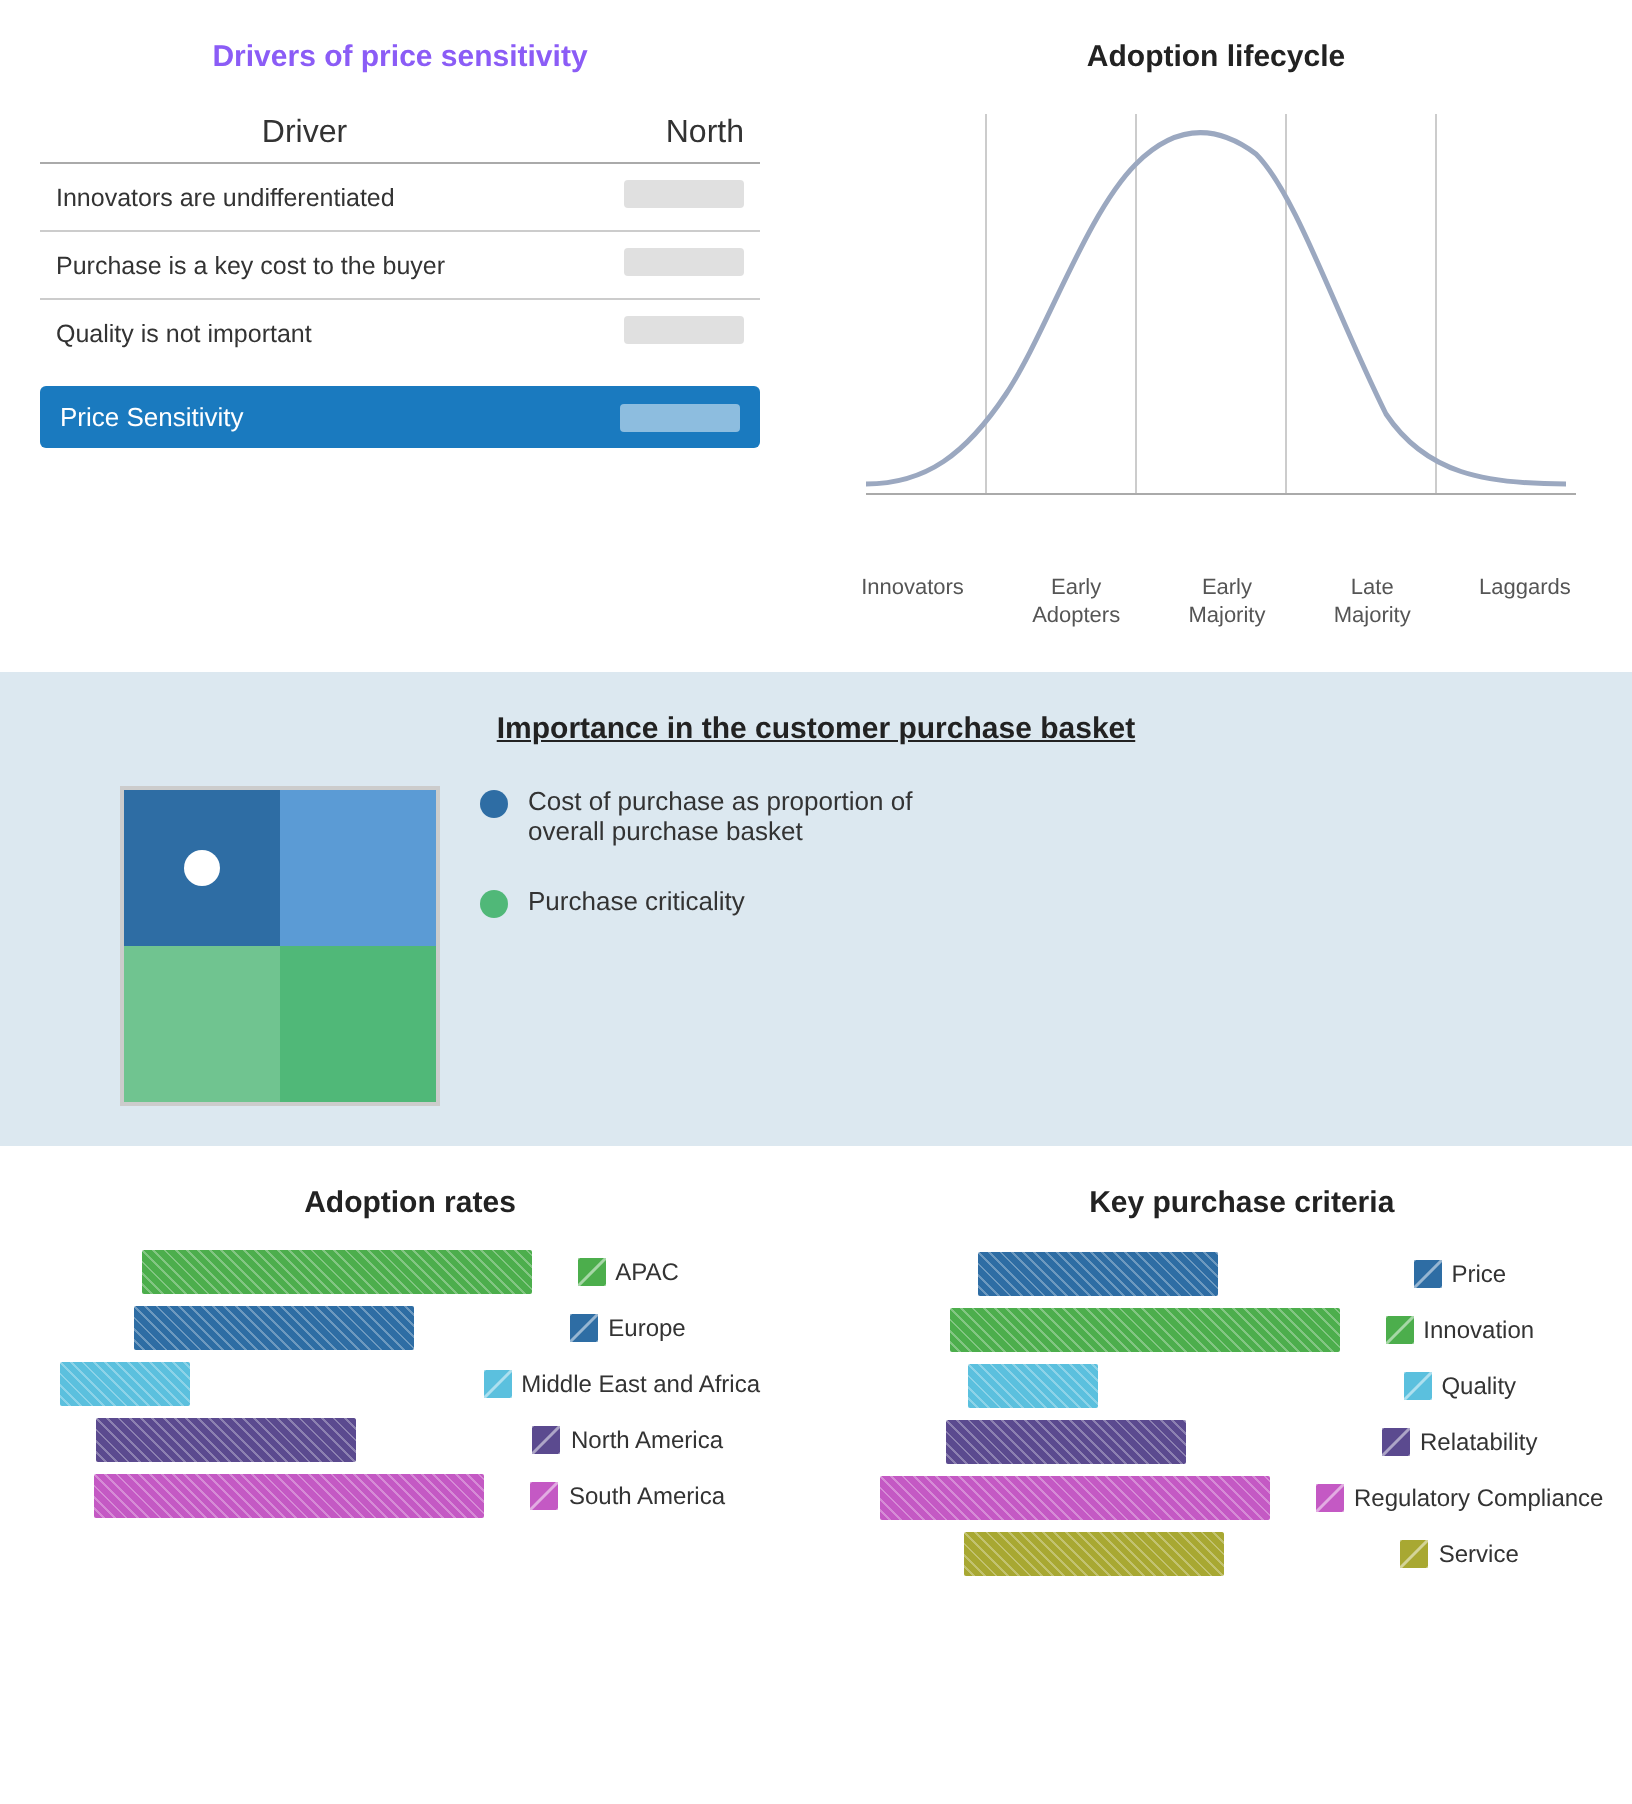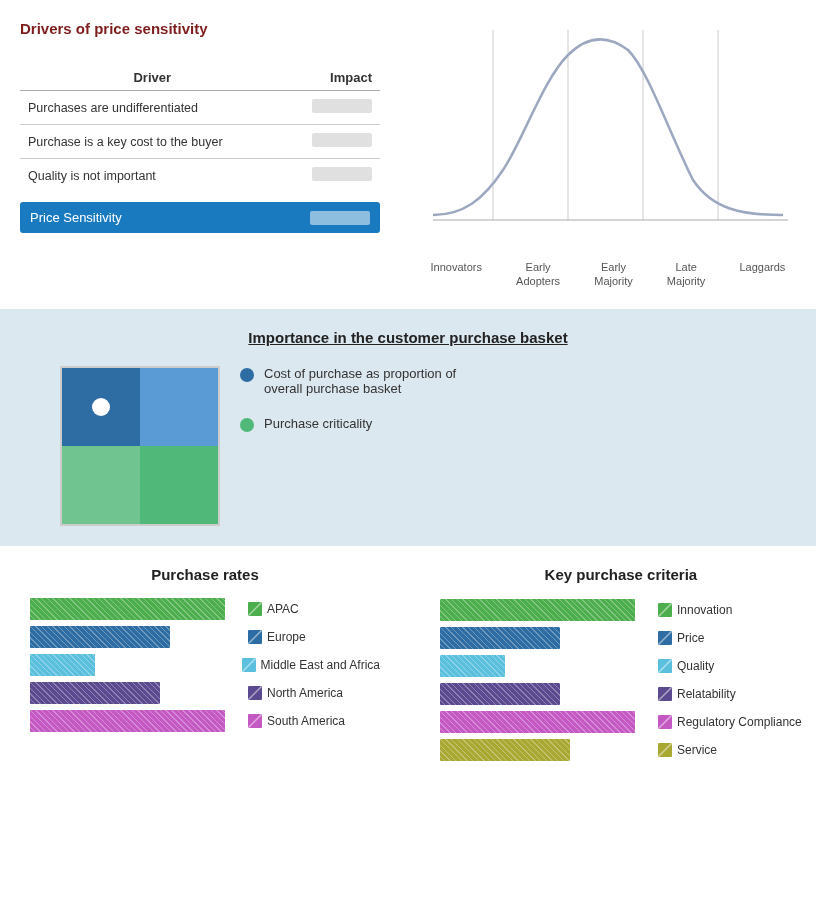--- a/index.html
+++ b/index.html
@@ -2,24 +2,24 @@
 <html><head>
   <meta charset="utf-8">
   <style>
     * { box-sizing: border-box; margin: 0; padding: 0; }
     body { font-family: 'Segoe UI', Arial, sans-serif; background: #fff; width: 816px; font-size: 13px; color: #333; }
 
     .top-section { display: flex; padding: 10px 0; }
 
     
     .drivers-panel { width: 400px; padding: 10px 20px; }
-    .drivers-panel h2 { font-size: 15px; font-weight: 600; margin-bottom: 28px; color: #7f1d1d; }
+    .drivers-panel h2 { text-align: center; font-size: 15px; font-weight: 600; margin-bottom: 16px; color: #8b5cf6; }
 
     .drivers-table { width: 100%; border-collapse: collapse; }
-    .drivers-table thead tr th { font-weight: 700; padding: 5px 8px; border-bottom: 1.5px solid #aaa; font-size: 13px; }
+    .drivers-table thead tr th { font-weight: 400; padding: 5px 8px; border-bottom: 1.5px solid #aaa; font-size: 16px; }
     .drivers-table thead tr th:last-child { text-align: right; }
     .drivers-table tbody tr td { padding: 8px 8px; border-bottom: 1px solid #ccc; font-size: 12.5px; }
     .drivers-table tbody tr td:last-child { text-align: right; }
     .drivers-table tbody tr:last-child td { border-bottom: none; margin-left: 48px; }
 
     .impact-badge { display: inline-block; width: 60px; height: 14px; background: #ccc; border-radius: 2px; opacity: 0.6; }
 
     .price-sensitivity-row { background: #1a7abf; color: #fff; border-radius: 3px; padding: 8px 10px; margin-top: 10px; display: flex; justify-content: space-between; align-items: center; }
     .price-sensitivity-row span { font-size: 13px; font-weight: 500; }
     .impact-badge-white { display: inline-block; width: 60px; height: 14px; background: rgba(255,255,255,0.5); border-radius: 2px; }
@@ -56,21 +56,21 @@
     
     .bottom-section { display: flex; padding: 20px 10px; gap: 10px; }
 
     .adoption-rates { width: 390px; padding: 0 20px; }
     .adoption-rates h2 { text-align: center; font-size: 15px; font-weight: 600; margin-bottom: 15px; color: #222; }
 
     .key-purchase { width: 420px; padding: 0 20px; }
     .key-purchase h2 { text-align: center; font-size: 15px; font-weight: 600; margin-bottom: 16px; color: #222; }
 
     .bar-chart { display: flex; flex-direction: column; gap: 6px; }
-    .bar-row { display: flex; align-items: center; gap: 8px; }
+    .bar-row { display: flex; align-items: center; gap: 8px; justify-content: center; }
     .bar-container { width: 210px; height: 22px; position: relative; }
     .bar { height: 100%; border-radius: 1px; background-image: repeating-linear-gradient(45deg, transparent, transparent 3px, rgba(255,255,255,0.3) 3px, rgba(255,255,255,0.3) 4px); }
     .bar-label { font-size: 12px; color: #333; white-space: nowrap; display: flex; align-items: center; gap: 5px; }
 
     .bar-green { background-color: #4cae4c; }
     .bar-blue { background-color: #2e6da4; }
     .bar-cyan { background-color: #5bc0de; }
     .bar-purple { background-color: #5b4a8f; }
     .bar-magenta { background-color: #c459c4; }
     .bar-olive { background-color: #a8a832; }
@@ -81,45 +81,46 @@
 <body>
 
 <div class="top-section">
 
   <div class="drivers-panel">
     <h2>Drivers of price sensitivity</h2>
     <table class="drivers-table">
       <thead>
         <tr>
           <th>Driver</th>
-          <th>Impact</th>
+          <th>North</th>
         </tr>
       </thead>
       <tbody id="drivers-tbody">
       <tr>
-            <td>Purchases are undifferentiated</td>
+            <td>Innovators are undifferentiated</td>
             <td><span class="impact-badge"></span></td>
           </tr>
           <tr>
             <td>Purchase is a key cost to the buyer</td>
             <td><span class="impact-badge"></span></td>
           </tr>
           <tr>
             <td>Quality is not important</td>
             <td><span class="impact-badge"></span></td>
           </tr>
         </tbody>
     </table>
     <div class="price-sensitivity-row">
       <span>Price Sensitivity</span>
       <span class="impact-badge-white"></span>
     </div>
   </div>
 
   <div class="adoption-panel">
+    <h2>Adoption lifecycle</h2>
     <div class="chart-area">
       <svg class="lifecycle-svg" viewBox="0 0 370 220" xmlns="http://www.w3.org/2000/svg">
 
         <line x1="70" y1="0" x2="70" y2="190" stroke="#ccc" stroke-width="1"></line>
         <line x1="145" y1="0" x2="145" y2="190" stroke="#ccc" stroke-width="1"></line>
         <line x1="220" y1="0" x2="220" y2="190" stroke="#ccc" stroke-width="1"></line>
         <line x1="295" y1="0" x2="295" y2="190" stroke="#ccc" stroke-width="1"></line>
 
         <path d="M 10,185 C 40,185 60,170 80,140 C 100,110 120,50 145,25 C 165,5 185,5 205,20 C 225,40 245,100 270,150 C 290,180 320,185 360,185" fill="none" stroke="#9ba8c0" stroke-width="2.5"></path>
 
@@ -154,21 +155,21 @@
         <div class="legend-dot legend-dot-green"></div>
         <span>Purchase criticality</span>
       </div>
     </div>
   </div>
 </div>
 
 <div class="bottom-section">
 
   <div class="adoption-rates">
-    <h2>Purchase rates</h2>
+    <h2>Adoption rates</h2>
     <div class="bar-chart" id="adoption-bars">
         <div class="bar-row">
           <div class="bar-container">
             <div class="bar bar-green" style="width: 195px;"></div>
           </div>
           <div class="bar-label">
             <svg width="14" height="14" viewBox="0 0 14 14">
               <rect width="14" height="14" fill="#4cae4c"></rect>
               <path d="M0,14 L14,0 M-2,2 L2,-2 M12,16 L16,12" stroke="rgba(255,255,255,0.5)" stroke-width="1.5"></path>
             </svg>
@@ -226,44 +227,44 @@
       </div>
   </div>
 
   <div class="divider-v"></div>
 
   <div class="key-purchase">
     <h2>Key purchase criteria</h2>
     <div class="bar-chart" id="purchase-bars">
         <div class="bar-row">
           <div class="bar-container">
+            <div class="bar bar-blue" style="width: 120px;"></div>
+          </div>
+          <div class="bar-label">
+            <svg width="14" height="14" viewBox="0 0 14 14">
+              <rect width="14" height="14" fill="#2e6da4"></rect>
+              <path d="M0,14 L14,0 M-2,2 L2,-2 M12,16 L16,12" stroke="rgba(255,255,255,0.5)" stroke-width="1.5"></path>
+            </svg>
+            <span>Price</span>
+          </div>
+        </div>
+        <div class="bar-row">
+          <div class="bar-container">
             <div class="bar bar-green" style="width: 195px;"></div>
           </div>
           <div class="bar-label">
             <svg width="14" height="14" viewBox="0 0 14 14">
               <rect width="14" height="14" fill="#4cae4c"></rect>
               <path d="M0,14 L14,0 M-2,2 L2,-2 M12,16 L16,12" stroke="rgba(255,255,255,0.5)" stroke-width="1.5"></path>
             </svg>
             <span>Innovation</span>
           </div>
         </div>
         <div class="bar-row">
           <div class="bar-container">
-            <div class="bar bar-blue" style="width: 120px;"></div>
-          </div>
-          <div class="bar-label">
-            <svg width="14" height="14" viewBox="0 0 14 14">
-              <rect width="14" height="14" fill="#2e6da4"></rect>
-              <path d="M0,14 L14,0 M-2,2 L2,-2 M12,16 L16,12" stroke="rgba(255,255,255,0.5)" stroke-width="1.5"></path>
-            </svg>
-            <span>Price</span>
-          </div>
-        </div>
-        <div class="bar-row">
-          <div class="bar-container">
             <div class="bar bar-cyan" style="width: 65px;"></div>
           </div>
           <div class="bar-label">
             <svg width="14" height="14" viewBox="0 0 14 14">
               <rect width="14" height="14" fill="#5bc0de"></rect>
               <path d="M0,14 L14,0 M-2,2 L2,-2 M12,16 L16,12" stroke="rgba(255,255,255,0.5)" stroke-width="1.5"></path>
             </svg>
             <span>Quality</span>
           </div>
         </div>

